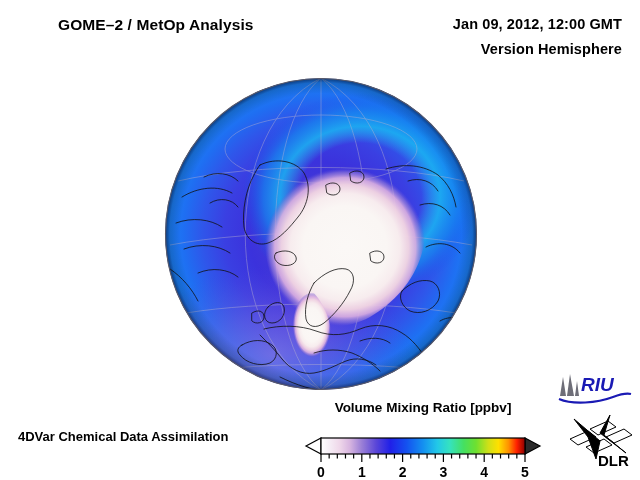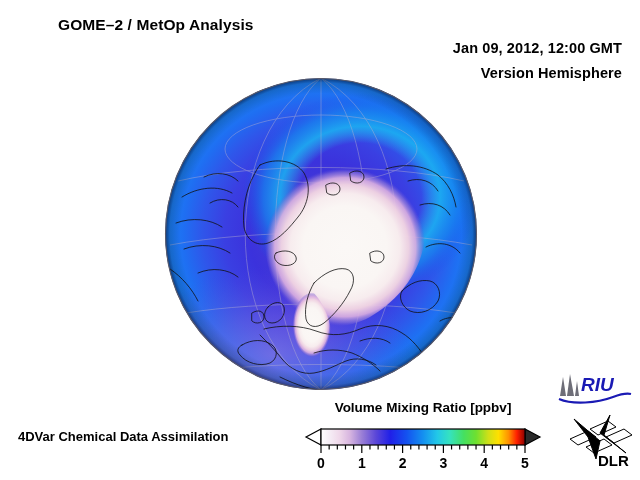--- a/index.html
+++ b/index.html
@@ -29,21 +29,20 @@
   }
   .hdr-right {
     position: absolute;
     right: 18px;
     top: 12px;
     font-size: 14.5px;
     font-weight: bold;
     line-height: 25px;
     text-align: right;
     letter-spacing: 0.1px;
-    margin-top: 24px;
   }
   .hdr-line { white-space: nowrap; }
   .hdr-right .hdr-line { display: block; }
   sub { font-size: 0.72em; }
 
   
   #globe-wrap {
     position: absolute;
     left: 164px;
     top: 77px;
@@ -68,21 +67,21 @@
     position: absolute;
     left: 303px;
     top: 400px;
     width: 240px;
   }
   #cbar-title {
     font-size: 13.5px;
     font-weight: bold;
     text-align: center;
     white-space: nowrap;
-    margin-bottom: 11px;
+    margin-bottom: 20px;
   }
   #cbar-svg { display: block; }
   #cbar-ticklabels {
     position: relative;
     height: 20px;
     margin-top: 1px;
   }
   #cbar-ticklabels span {
     position: absolute;
     transform: translateX(-50%);

